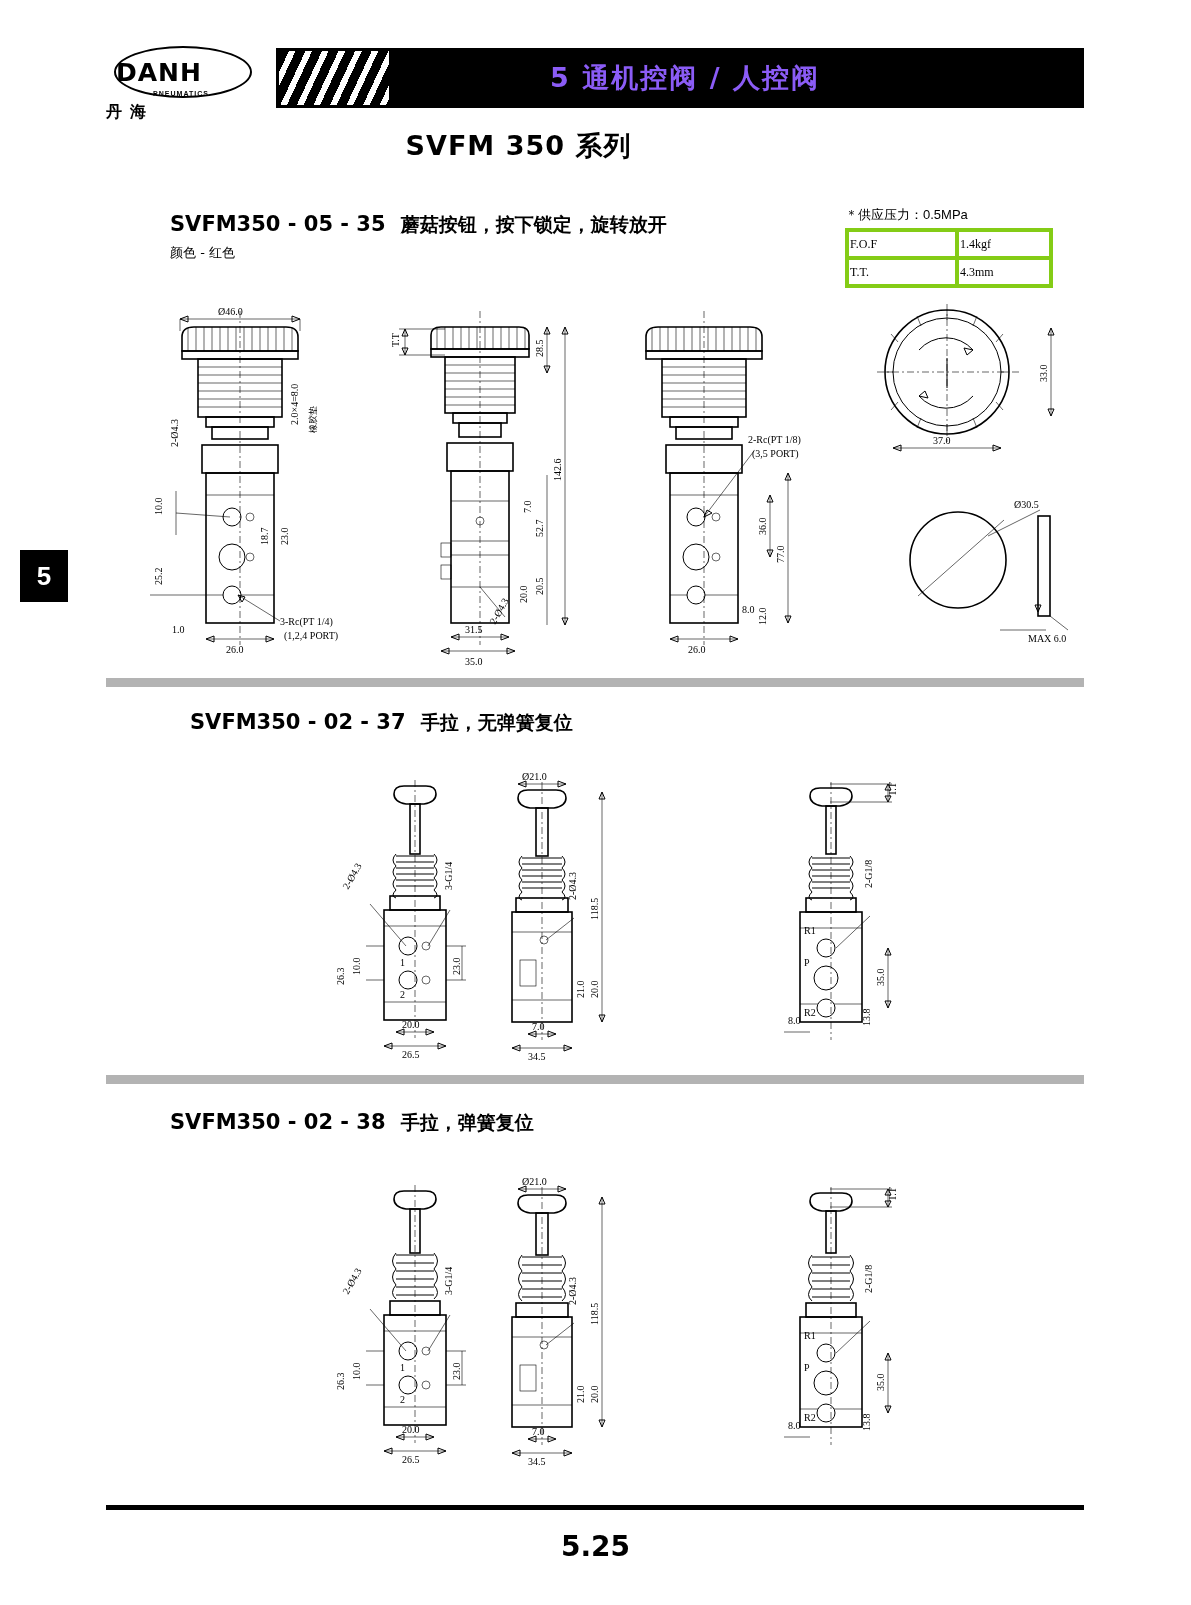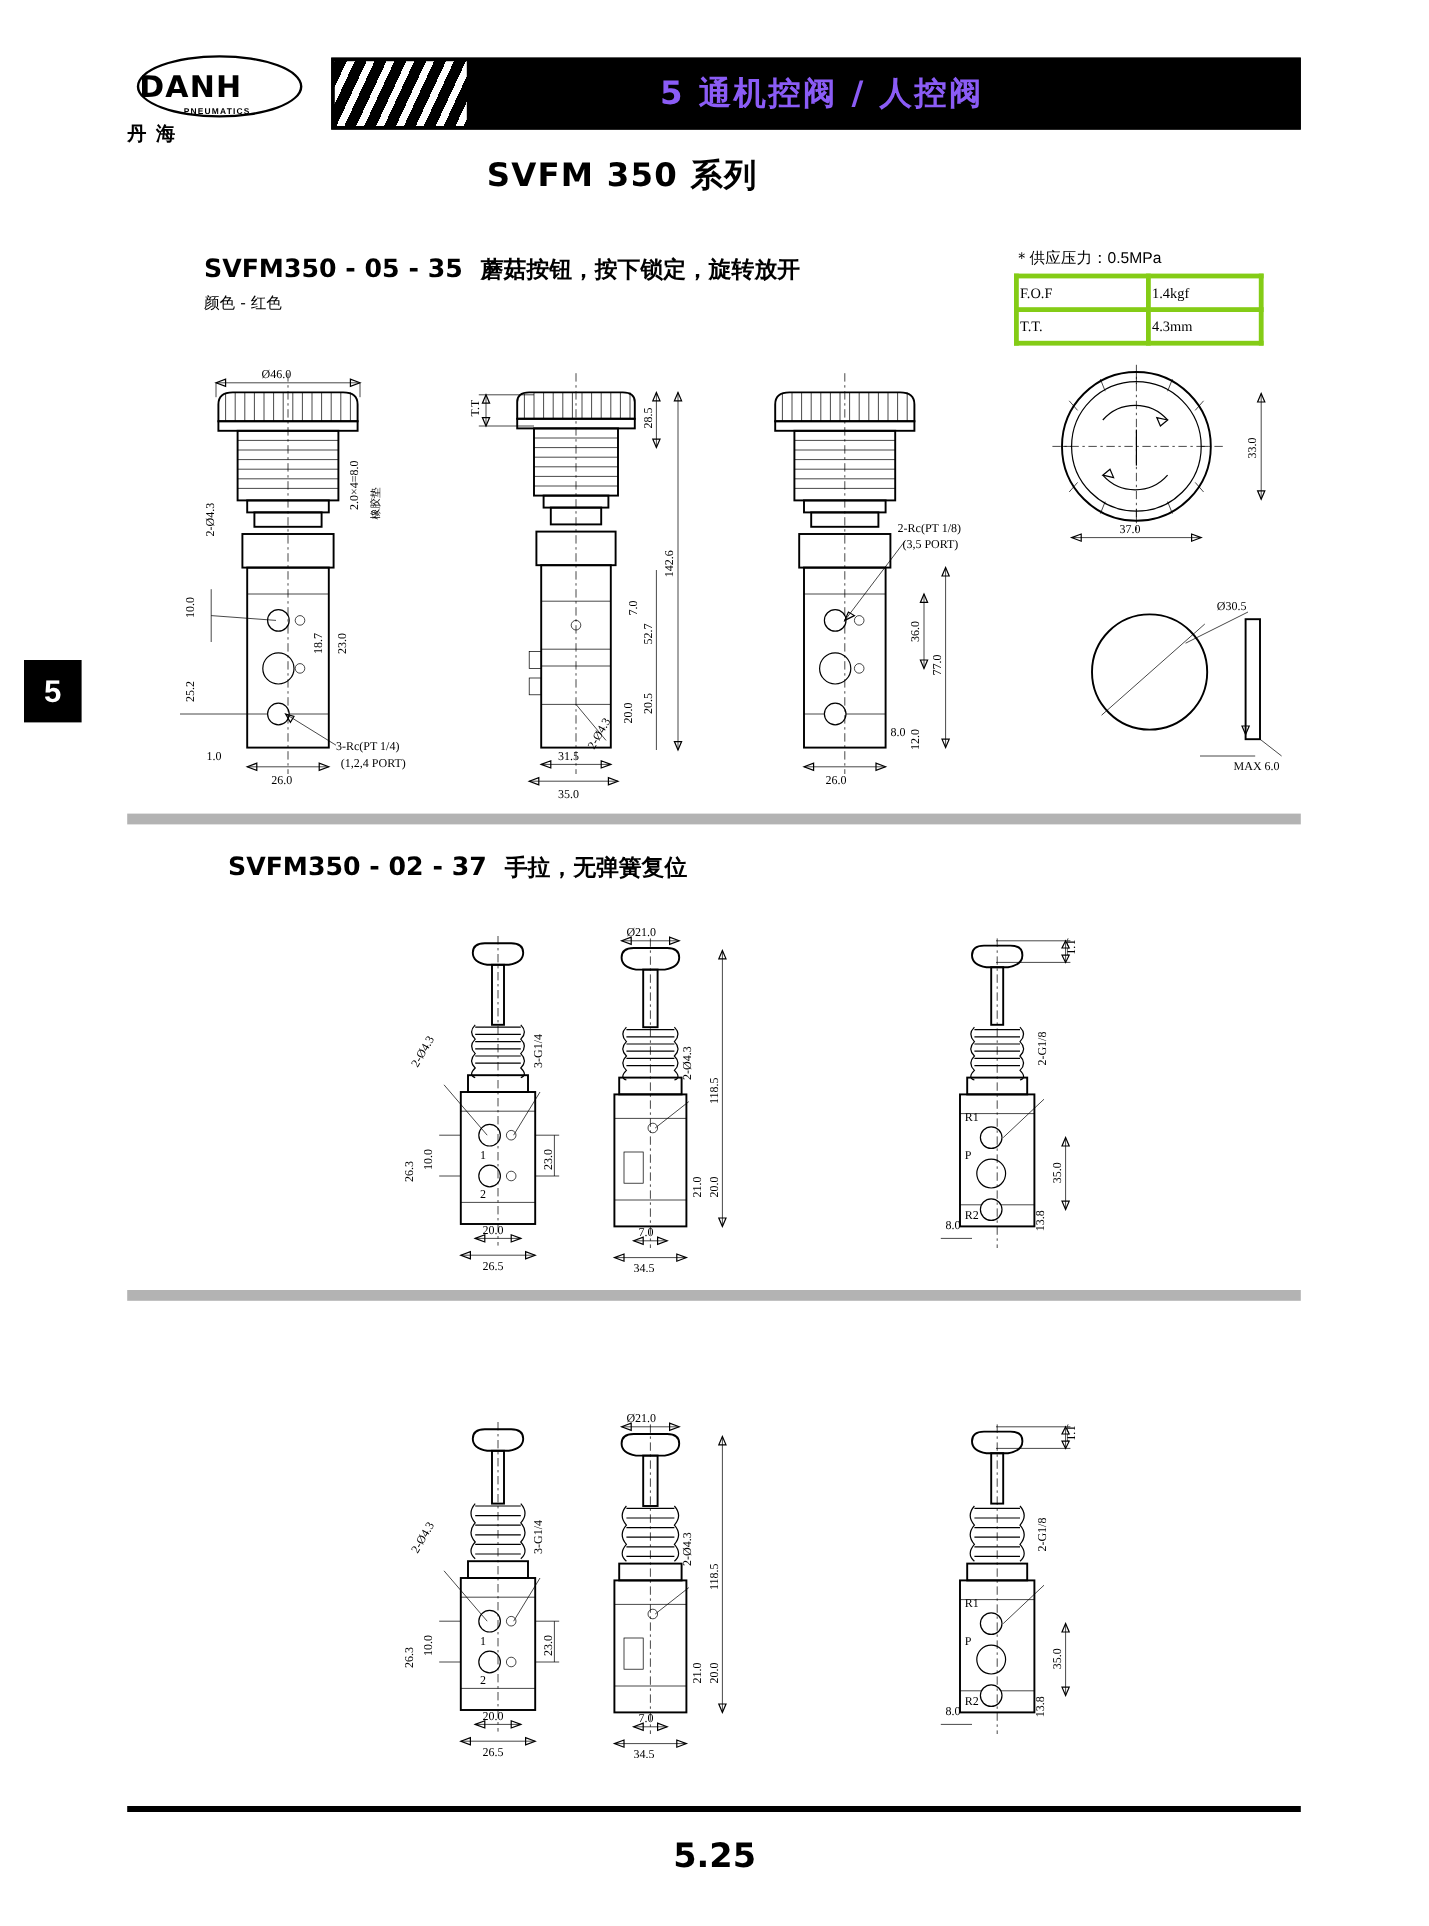--- a/index.html
+++ b/index.html
@@ -541,20 +541,24 @@
         <path class="ln" d="M118,238 l-3,-7 h6 z"></path>
       <text class="dim" x="114" y="216" transform="rotate(-90 114,216)">35.0</text>
       <text class="dim" x="100" y="256" transform="rotate(-90 100,256)">13.8</text>
       <text class="dim" x="18" y="254">8.0</text>
       <line class="thin" x1="14" y1="262" x2="40" y2="262"></line>
     </svg>
   </div>
 
   <div class="divider" style="top:1075px;"></div>
 
+  <div class="sec-head" style="left:170px; top:1110px;">
+    <span class="sec-code">SVFM350 - 02 - 38</span>
+    <span class="sec-desc">手拉，弹簧复位</span>
+  </div>
 
   <div class="dwg" style="left:320px; top:1175px;">
     <svg width="190" height="290" viewBox="0 0 190 290">
       <path class="ln2" d="M74,24 q0,-8 10,-8 h22 q10,0 10,8 q0,8 -12,10 h-18 q-12,-2 -12,-10 z"></path>
       <rect class="ln2" x="90" y="34" width="10" height="44"></rect>
       <g class="ln">
         <path d="M76,80 h38 M76,88 h38 M76,96 h38 M76,104 h38 M76,112 h38 M76,120 h38"></path>
         <path d="M76,78 q-7,8 0,16 q-7,8 0,16 q-7,8 0,14"></path>
         <path d="M114,78 q7,8 0,16 q7,8 0,16 q7,8 0,14"></path>
       </g>

